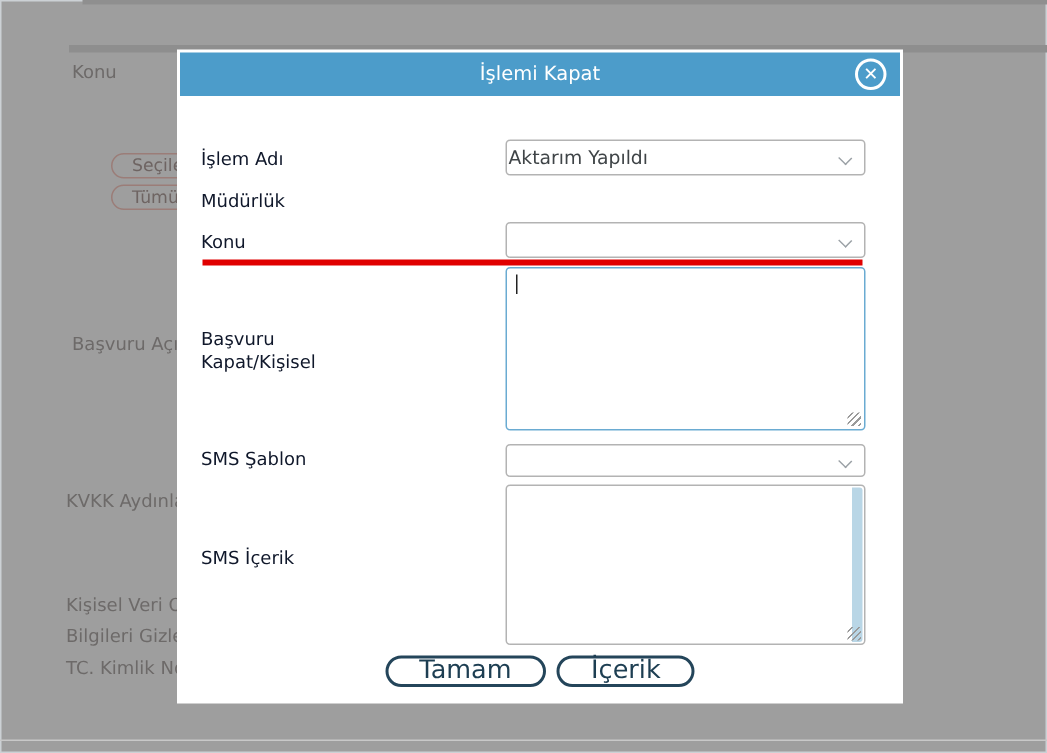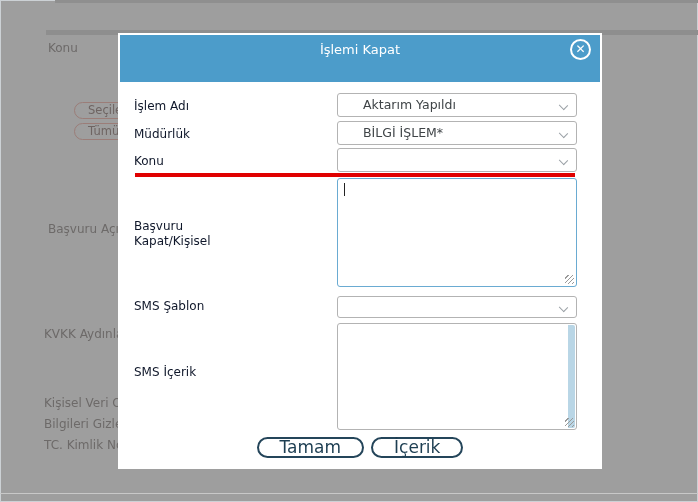--- a/index.html
+++ b/index.html
@@ -26,37 +26,37 @@
     color:#6e6462; font-size:11.5px; line-height:15px; padding-left:13px;
     background:transparent; white-space:nowrap;
   }
 
   
   .modal {
     position:absolute; left:118px; top:33px; width:484px; height:436px;
     background:#ffffff; z-index:5;
   }
   .modal-header {
-    position:absolute; left:2px; top:2px; right:2px; height:47px;
+    position:absolute; left:2px; top:2px; right:2px; height:29px;
     background:#4c9cca; color:#ffffff;
     font-size:13px; text-align:center; line-height:29px;
   }
   .close-btn {
     position:absolute; right:9px; top:4px; width:21px; height:21px;
     border:2px solid #ffffff; border-radius:50%;
     color:#ffffff; font-size:12px; line-height:16px; text-align:center;
     cursor:pointer; background:transparent;
   }
 
   .fld-label { position:absolute; left:16px; color:#0f172a; font-size:12px; white-space:nowrap; }
 
   .sel {
     position:absolute; left:219px; width:240px; height:24px;
     border:1px solid #b3b3b3; border-radius:3px; background:#fff;
-    font-size:12.5px; color:#3f4447; line-height:22px; padding:0 24px 0 25px;
+    font-size:12.5px; color:#3f4447; line-height:22px; padding:0 24px 0 1px;
     white-space:nowrap; overflow:hidden; cursor:pointer;
   }
   .chev {
     position:absolute; right:9px; top:8px; width:7px; height:7px;
     border-right:1.5px solid #9aa0a5; border-bottom:1.5px solid #9aa0a5;
     transform:rotate(45deg) scale(1,0.9);
   }
 
   .red-line { position:absolute; left:17px; top:140px; width:440px; height:4px; background:#e00000; }
 
@@ -106,24 +106,20 @@
     <span class="close-btn">✕</span>
   </div>
 
   <div class="fld-label" style="top:66px;">İşlem Adı</div>
   <div class="sel" style="top:60px;">
     <span>Aktarım Yapıldı</span>
     <i class="chev"></i>
   </div>
 
   <div class="fld-label" style="top:94px;">Müdürlük</div>
-  <div class="sel" style="top:88px;">
-    <span>BİLGİ İŞLEM*</span>
-    <i class="chev"></i>
-  </div>
 
   <div class="fld-label" style="top:121px;">Konu</div>
   <div class="sel" style="top:115px;">
     <i class="chev"></i>
   </div>
 
   <div class="red-line"></div>
 
   <div class="fld-label" style="top:186px;">Başvuru</div>
   <div class="fld-label" style="top:201px;">Kapat/Kişisel</div>

